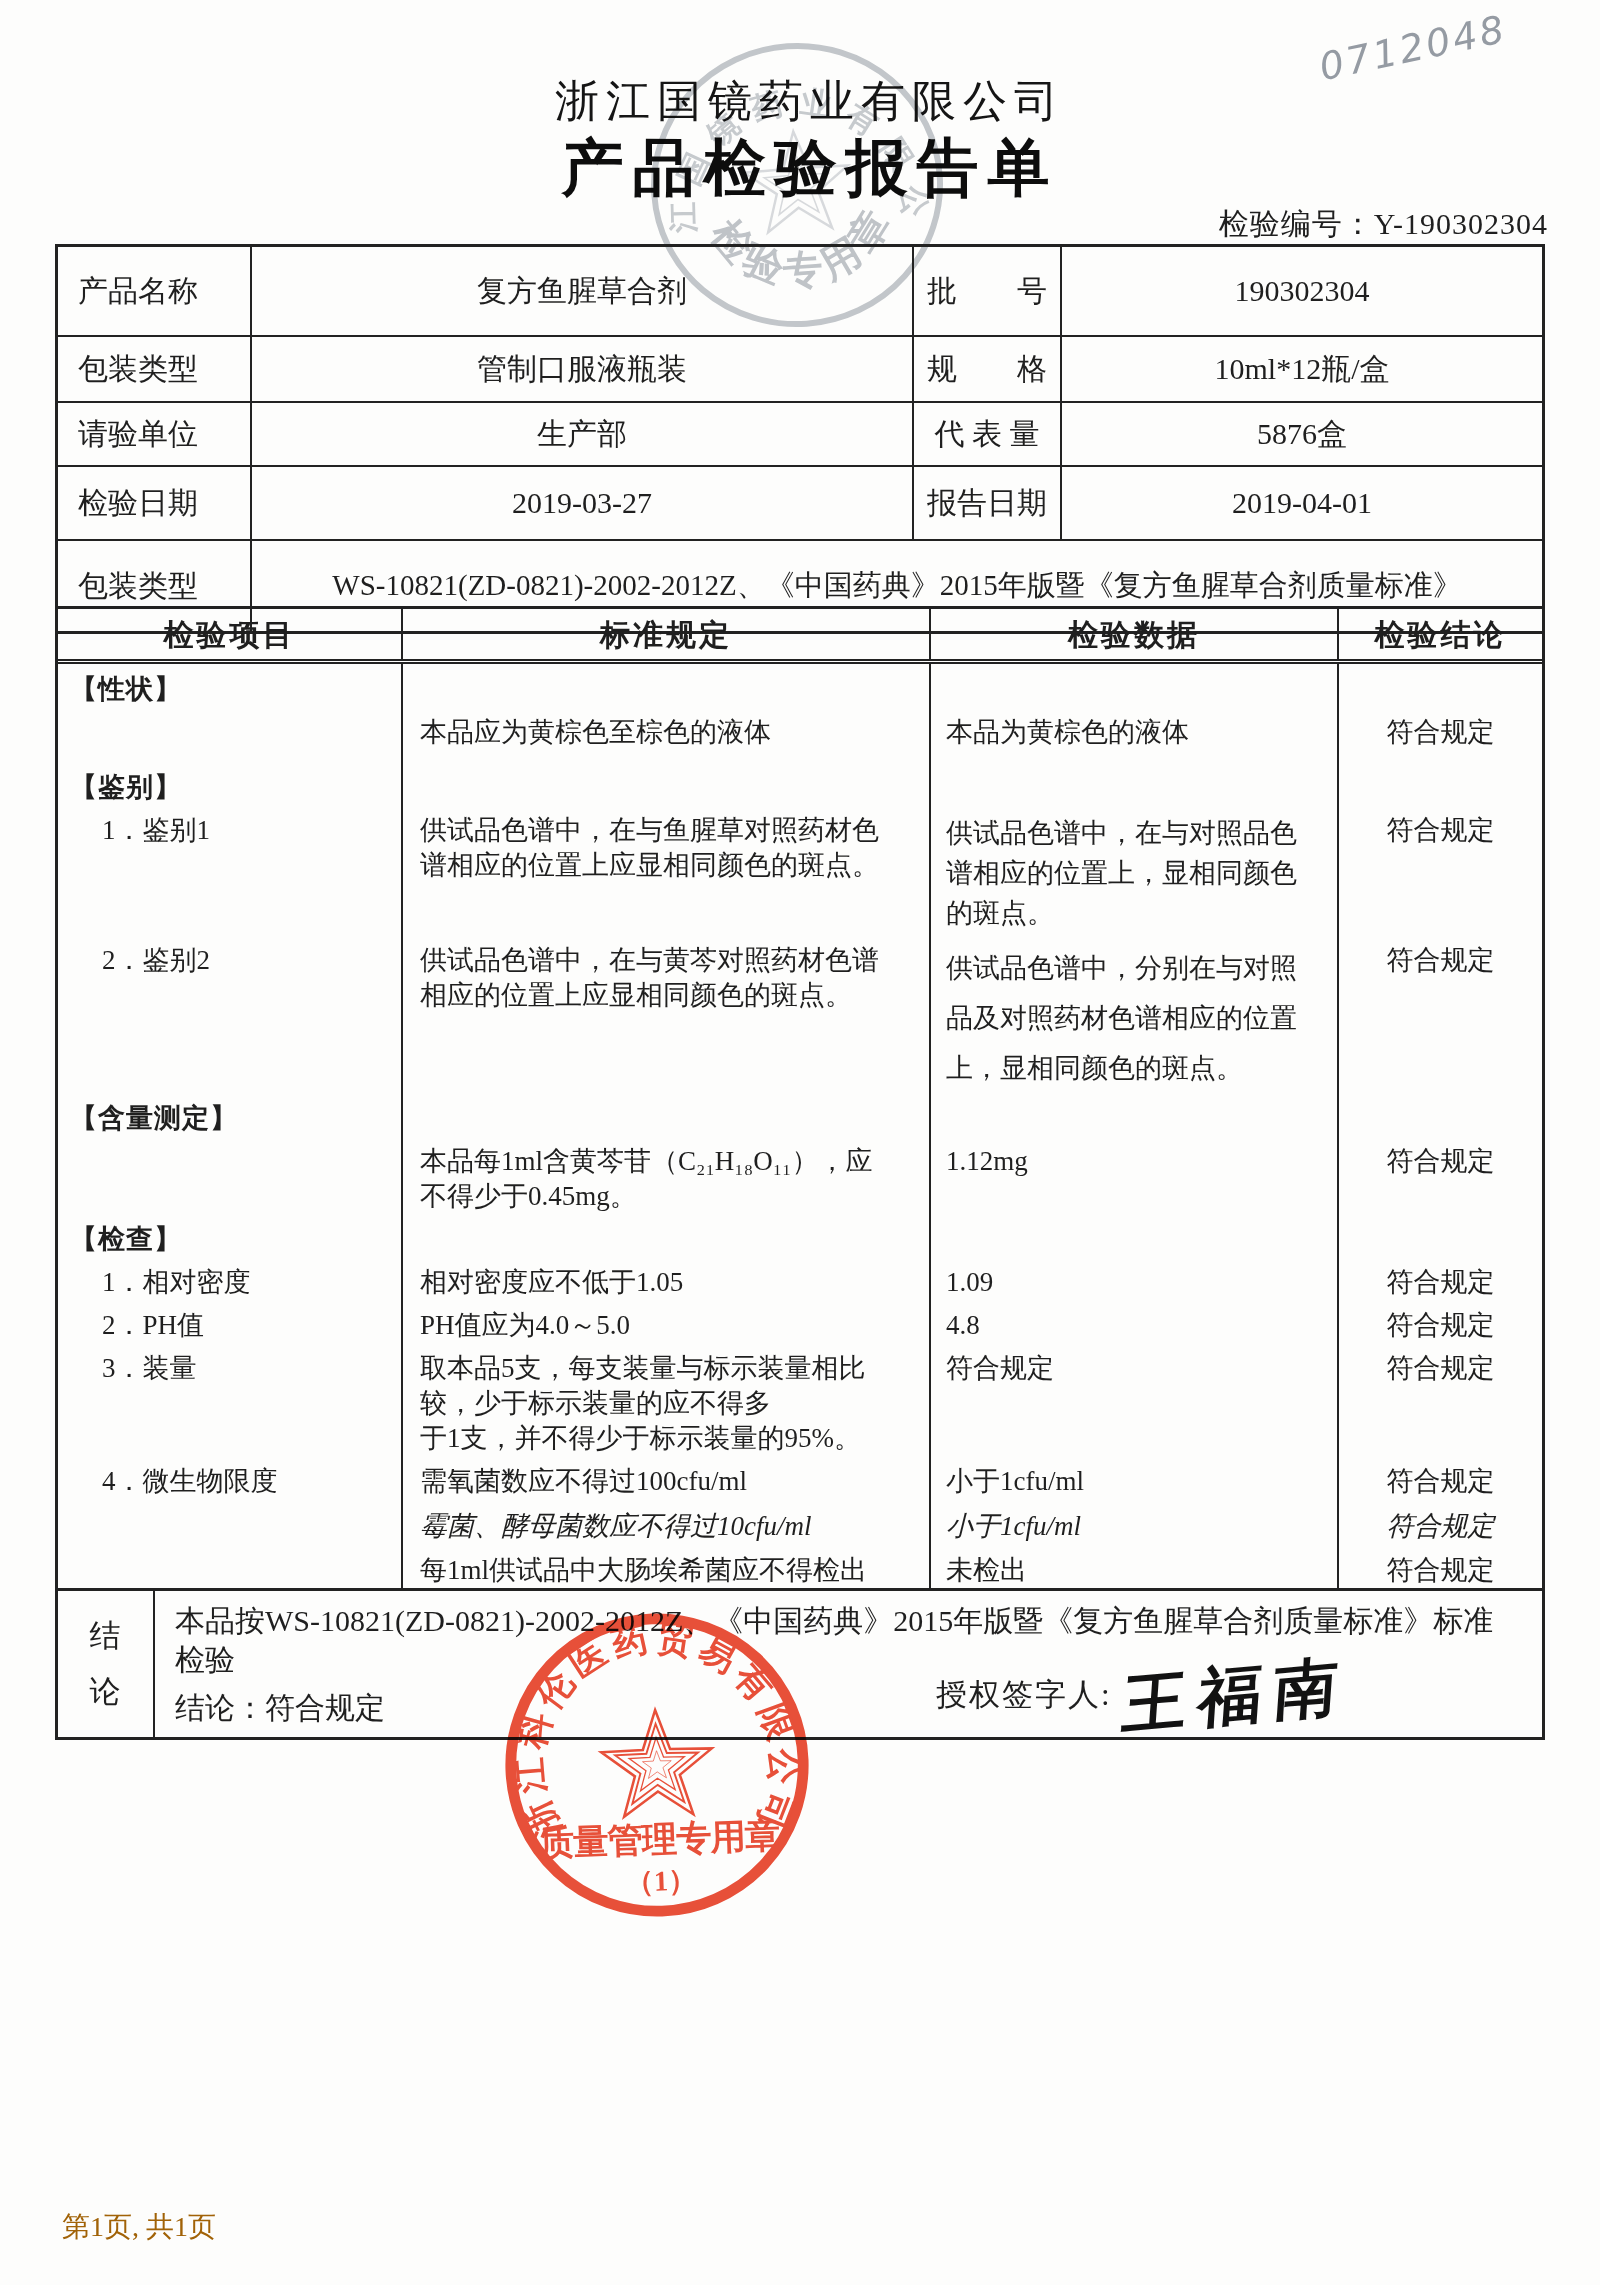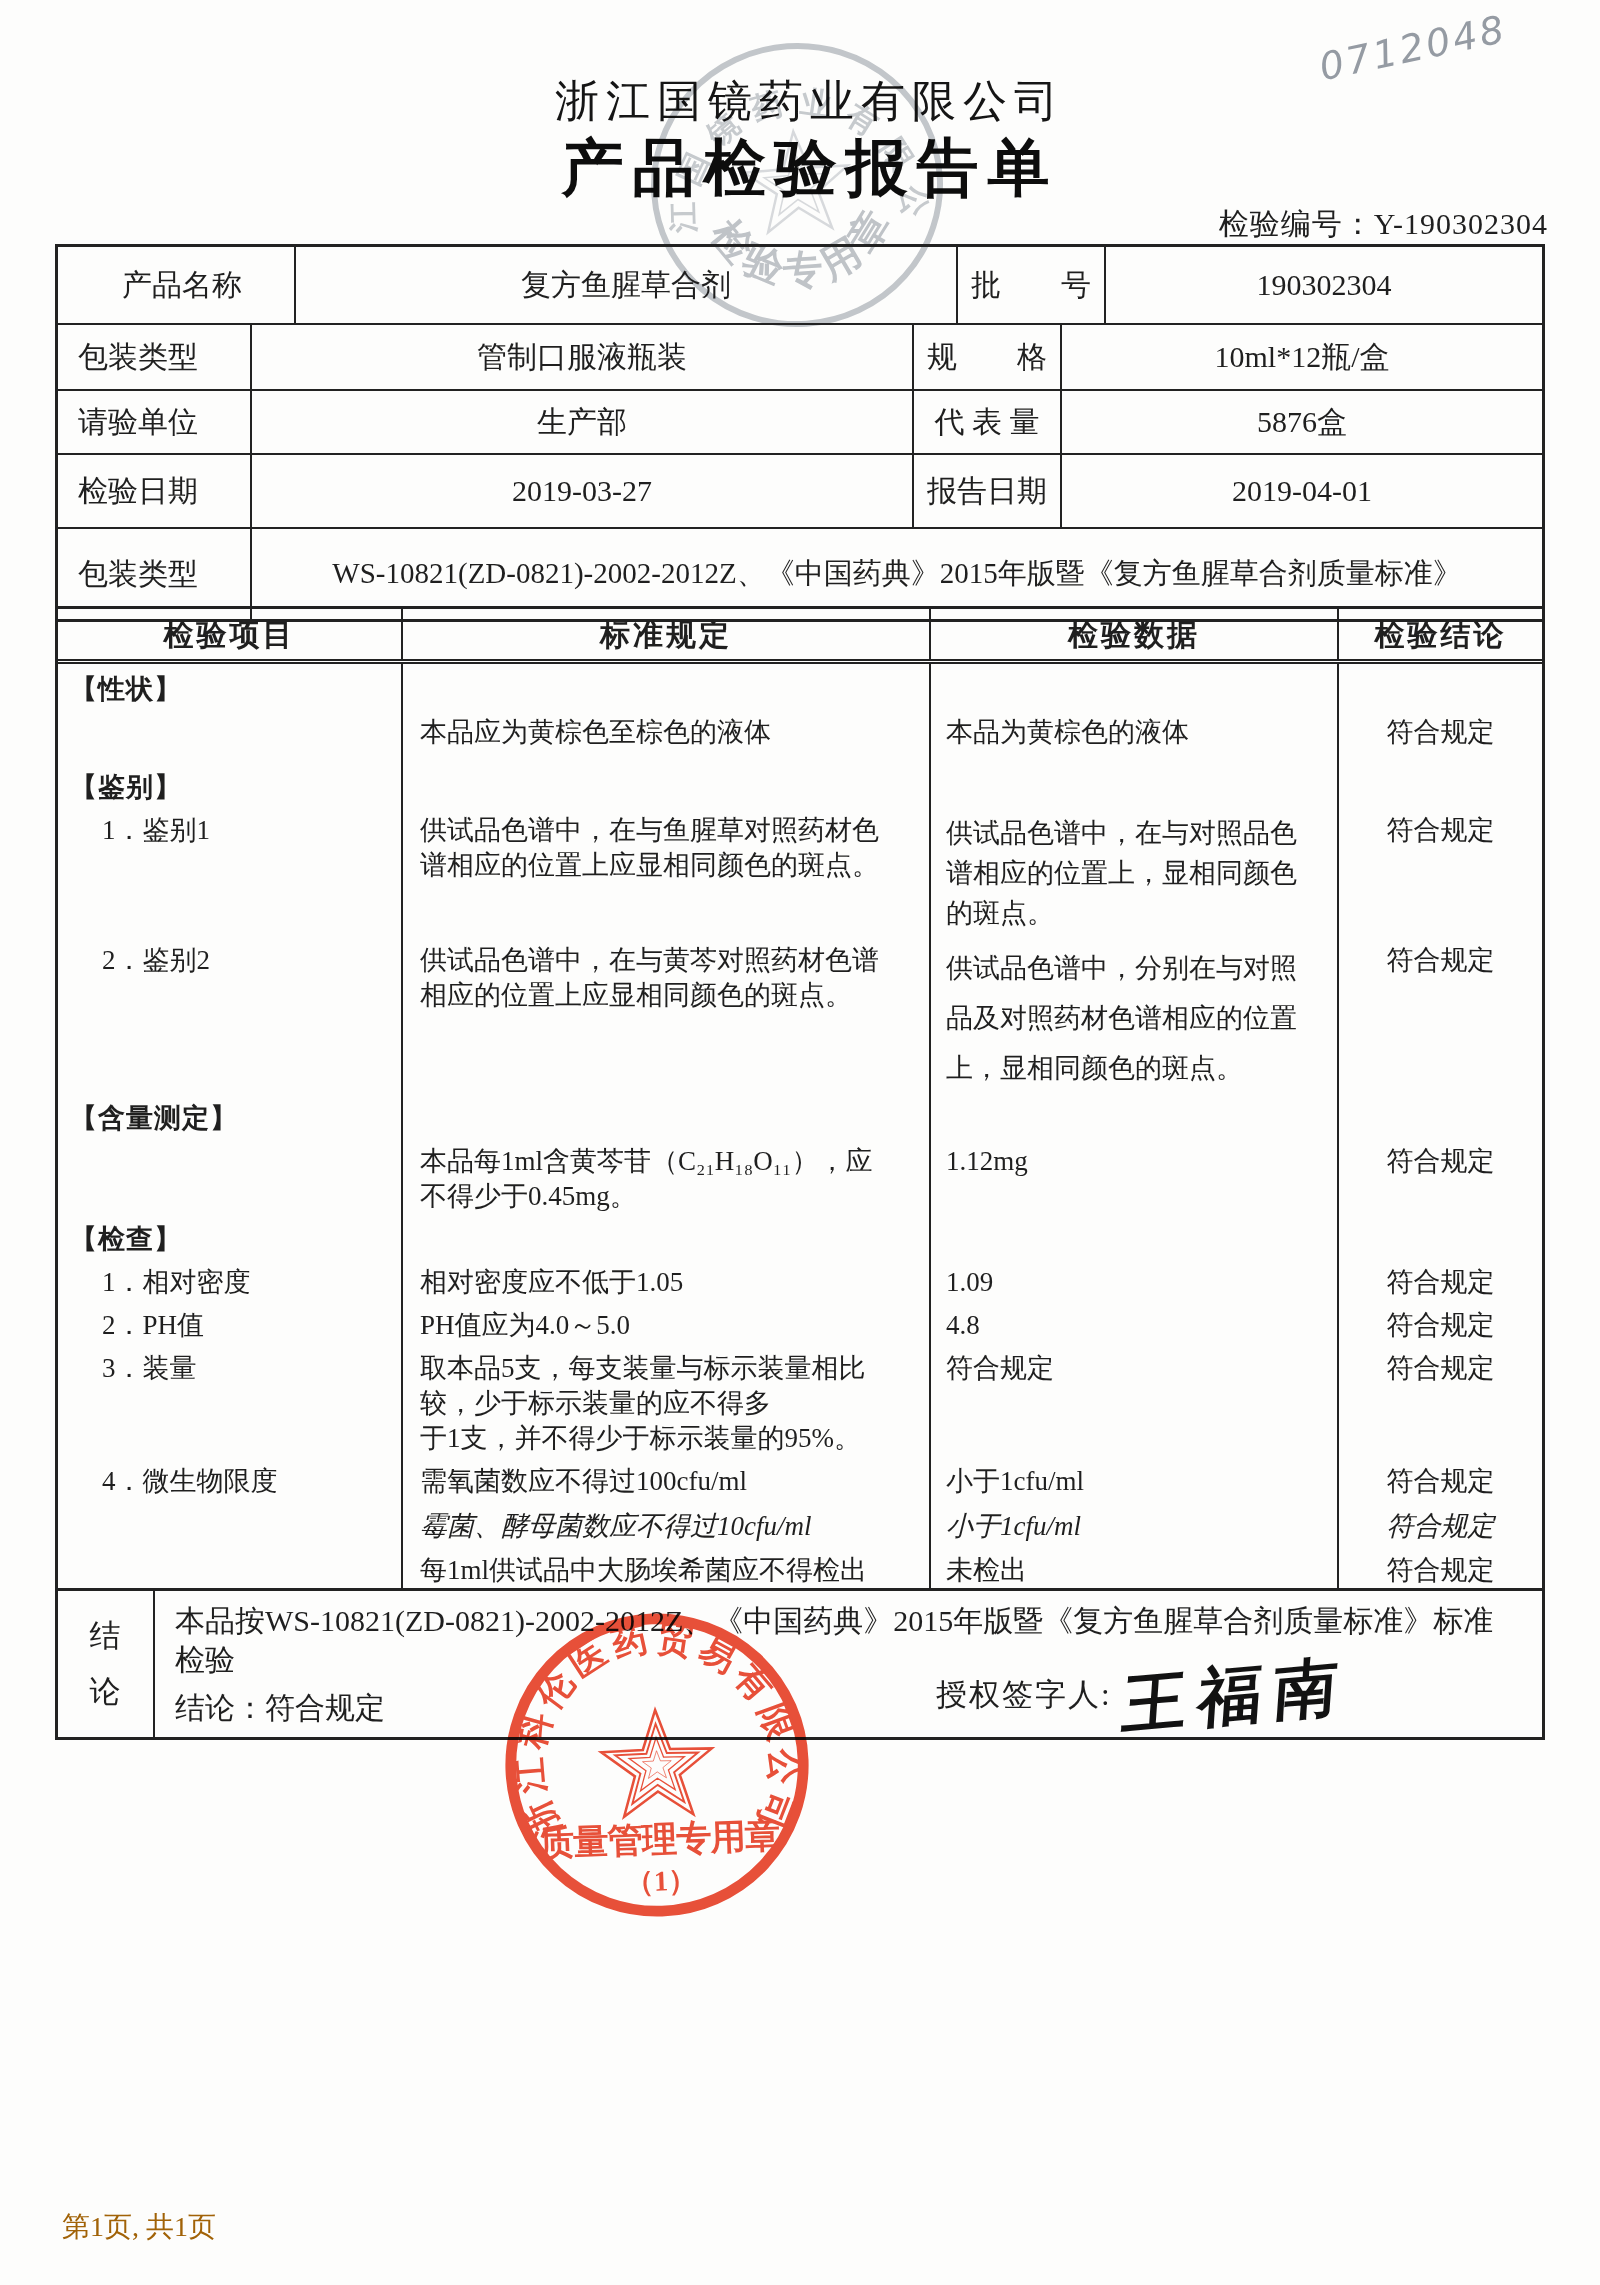--- a/index.html
+++ b/index.html
@@ -44,21 +44,21 @@
   .irow + .irow{border-top:2px solid var(--line);}
   .irow .cell{
     box-sizing:border-box; display:flex; align-items:center;
     overflow:hidden;
   }
   .irow .cell + .cell{border-left:2px solid var(--line);}
   .ic1{width:192px; padding-left:20px;}
   .ic2{width:662px; justify-content:center; text-align:center;}
   .ic3{width:148px; justify-content:center; text-align:center;}
   .ic4{flex:1; justify-content:center; text-align:left;}
-  .irow:nth-child(1){height:76px;padding-left:44px;}
+  .irow:nth-child(1){height:88px;}
   .irow:nth-child(2){height:64px;}
   .irow:nth-child(3){height:62px;}
   .irow:nth-child(4){height:72px;}
   .irow:nth-child(5){height:90px;}
   .basis-val{font-size:29px;}
   
   .main{
     position:absolute; left:55px; top:606px; width:1490px;
     border:3px solid var(--line); box-sizing:border-box;
     font-size:27px; line-height:35px;

